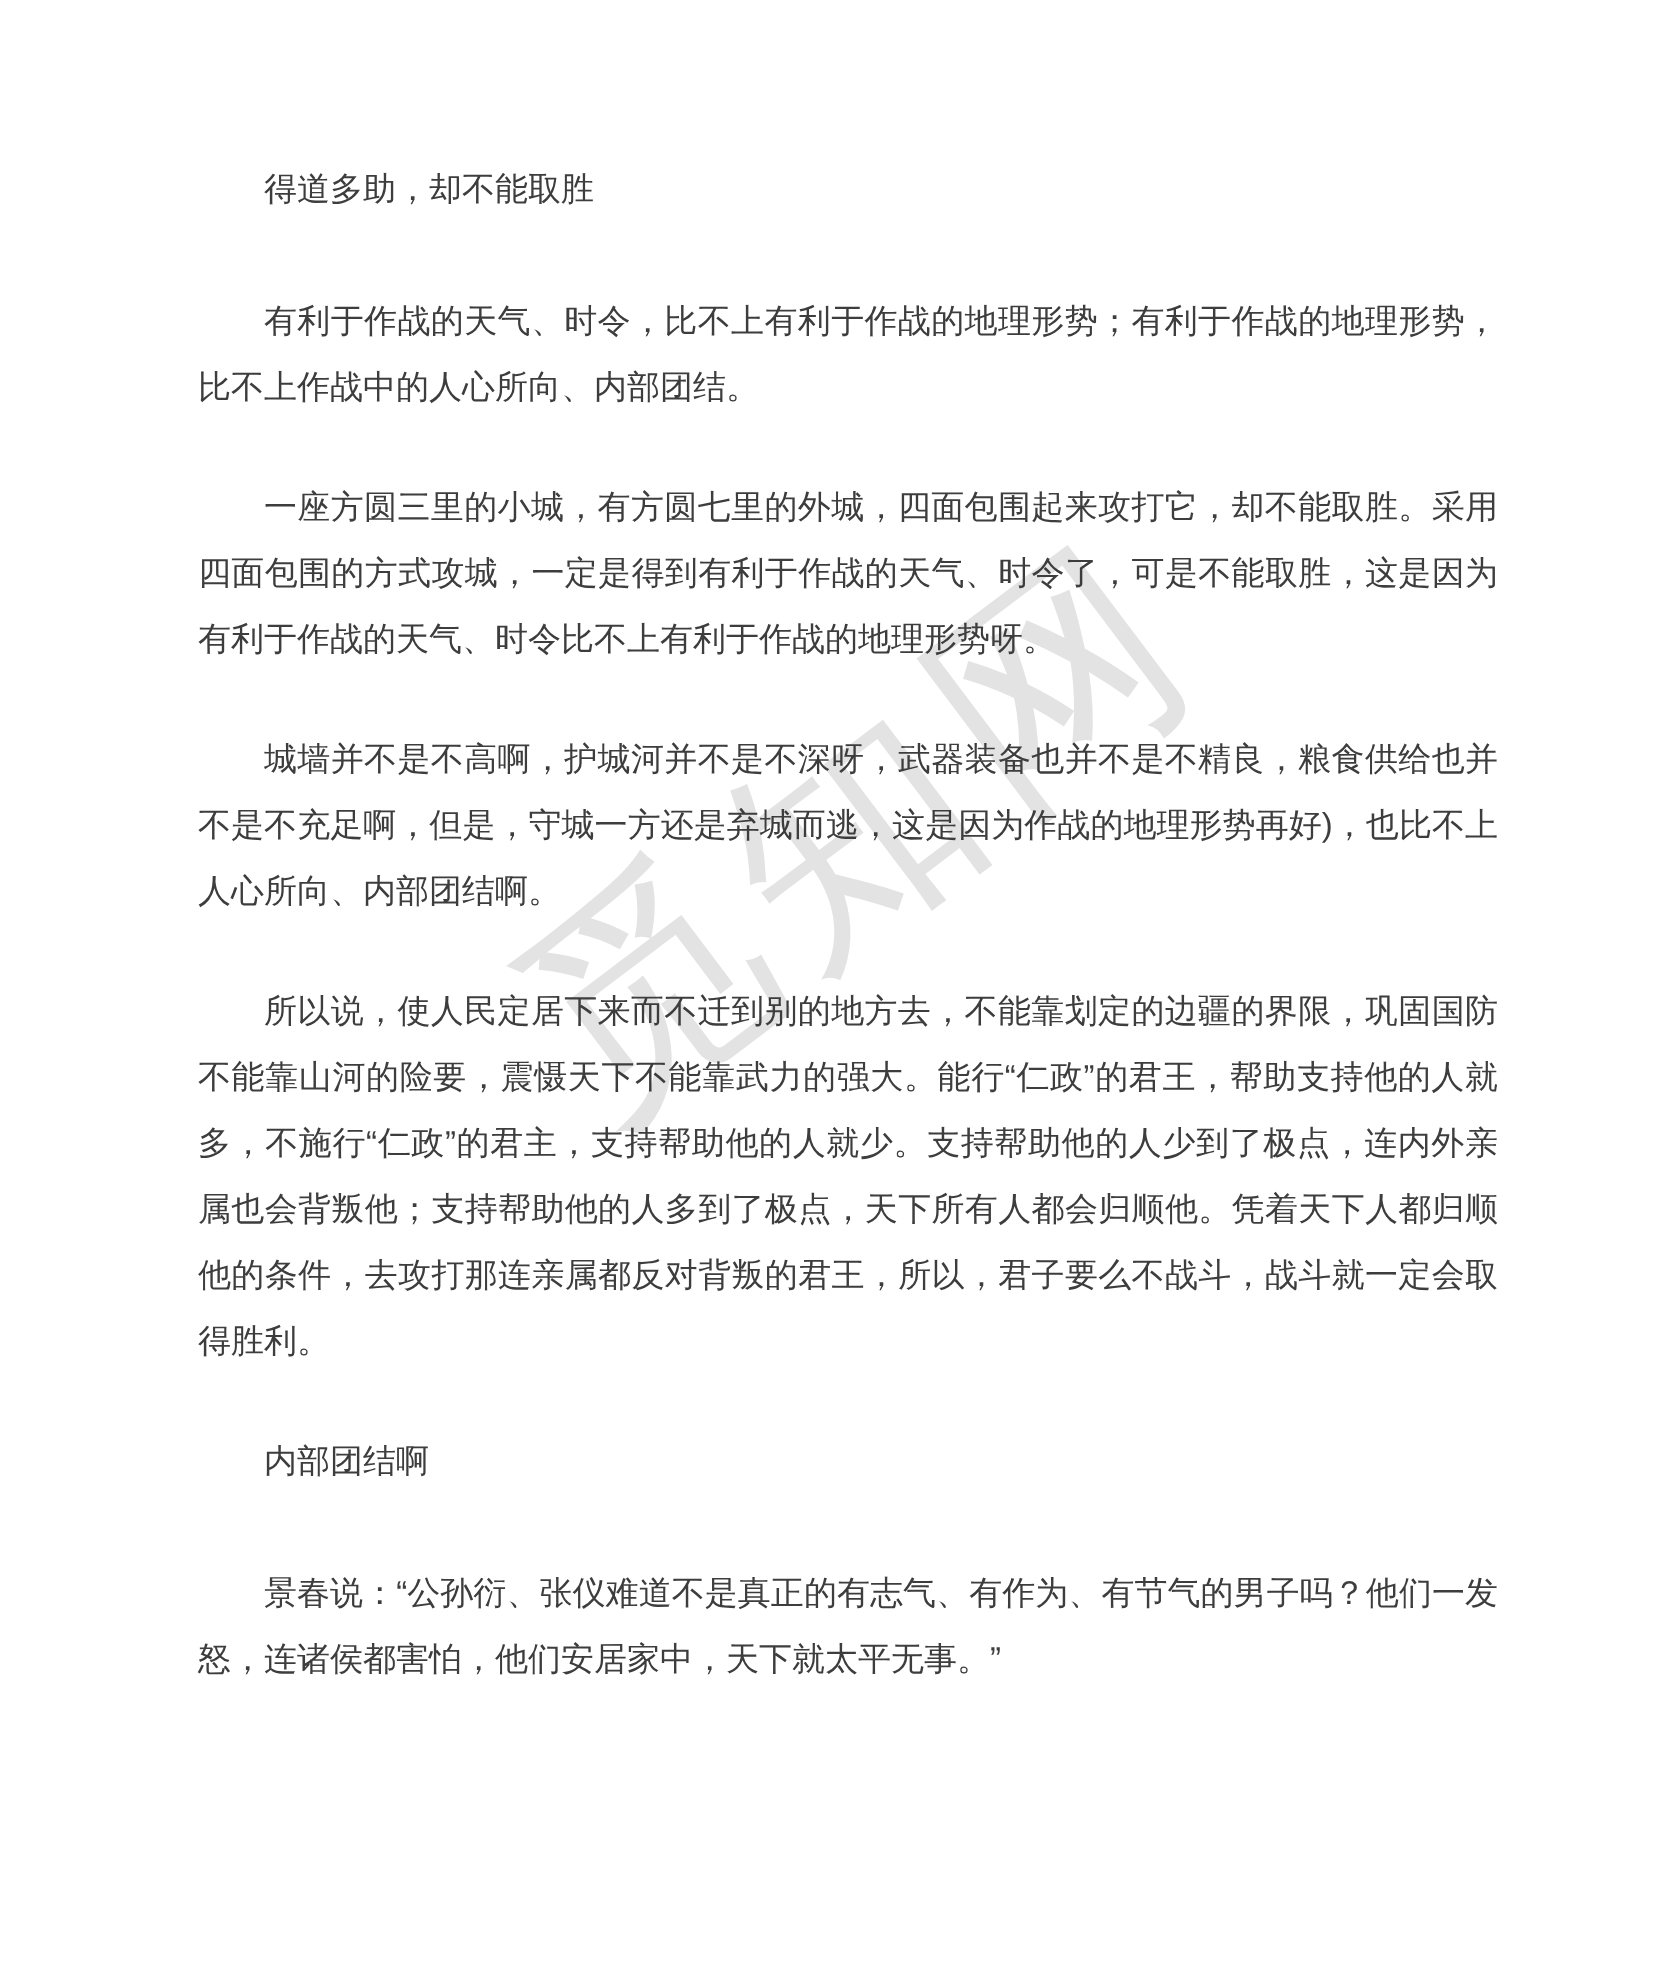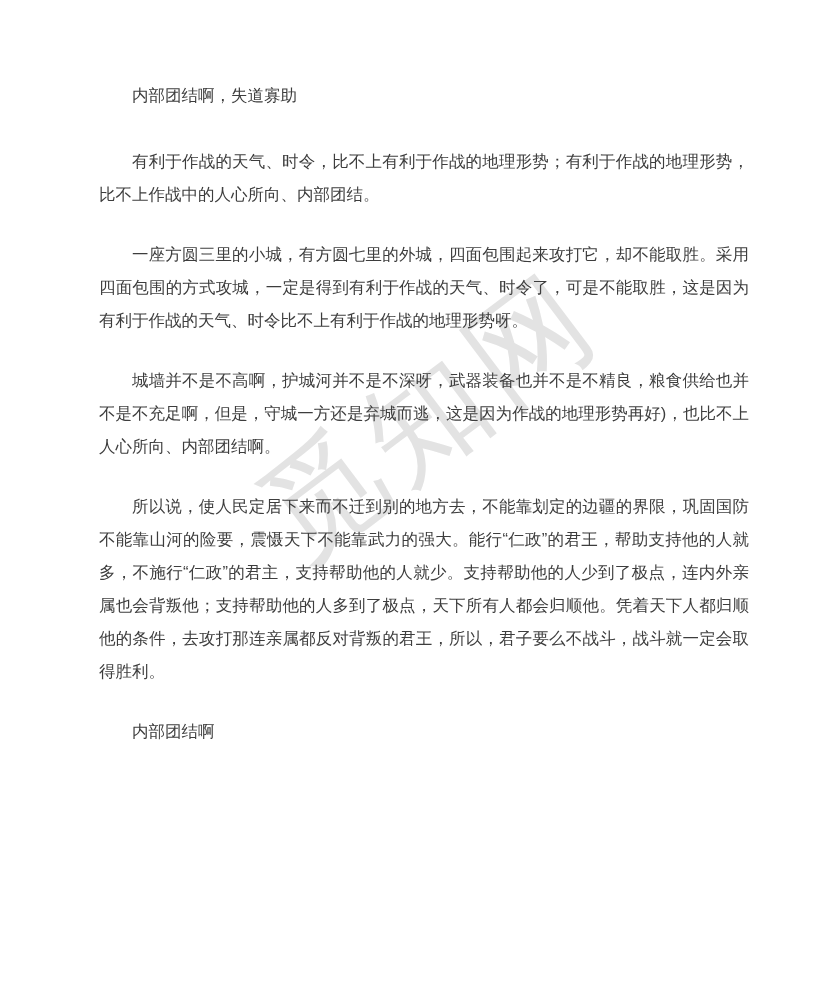--- a/index.html
+++ b/index.html
@@ -50,27 +50,28 @@
   }
 </style>
 </head>
 <body>
 
 <div class="page">
 
   <div class="watermark">觅知网</div>
 
   <div class="content">
-    <p class="heading">内部团结啊，失道寡助</p>
+    <p class="heading">得道多助，却不能取胜</p>
 
     <p>有利于作战的天气、时令，比不上有利于作战的地理形势；有利于作战的地理形势，比不上作战中的人心所向、内部团结。</p>
 
     <p>一座方圆三里的小城，有方圆七里的外城，四面包围起来攻打它，却不能取胜。采用四面包围的方式攻城，一定是得到有利于作战的天气、时令了，可是不能取胜，这是因为有利于作战的天气、时令比不上有利于作战的地理形势呀。</p>
 
     <p>城墙并不是不高啊，护城河并不是不深呀，武器装备也并不是不精良，粮食供给也并不是不充足啊，但是，守城一方还是弃城而逃，这是因为作战的地理形势再好)，也比不上人心所向、内部团结啊。</p>
 
     <p>所以说，使人民定居下来而不迁到别的地方去，不能靠划定的边疆的界限，巩固国防不能靠山河的险要，震慑天下不能靠武力的强大。能行“仁政”的君王，帮助支持他的人就多，不施行“仁政”的君主，支持帮助他的人就少。支持帮助他的人少到了极点，连内外亲属也会背叛他；支持帮助他的人多到了极点，天下所有人都会归顺他。凭着天下人都归顺他的条件，去攻打那连亲属都反对背叛的君王，所以，君子要么不战斗，战斗就一定会取得胜利。</p>
 
     <p class="heading">内部团结啊</p>
 
+    <p>景春说：“公孙衍、张仪难道不是真正的有志气、有作为、有节气的男子吗？他们一发怒，连诸侯都害怕，他们安居家中，天下就太平无事。”</p>
   </div>
 
 </div>
 
 </body></html>

